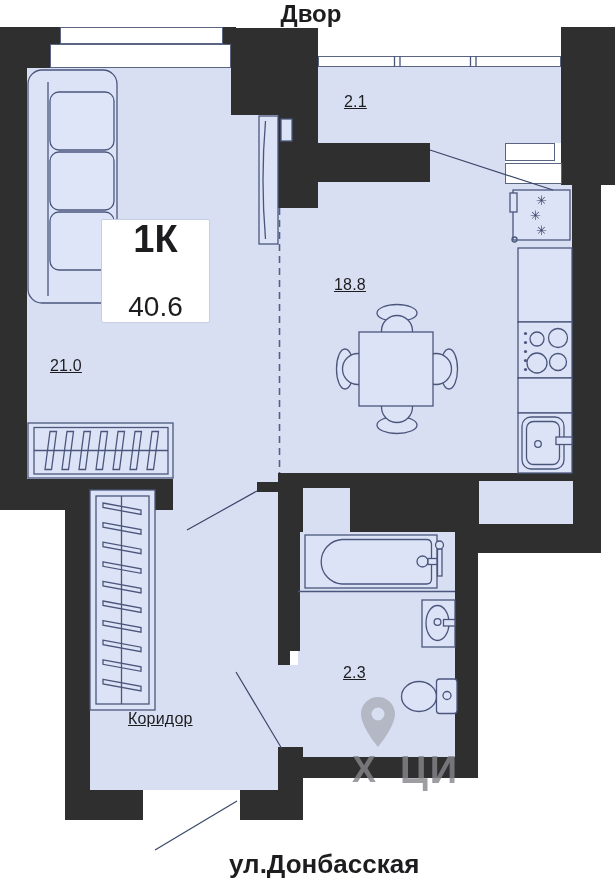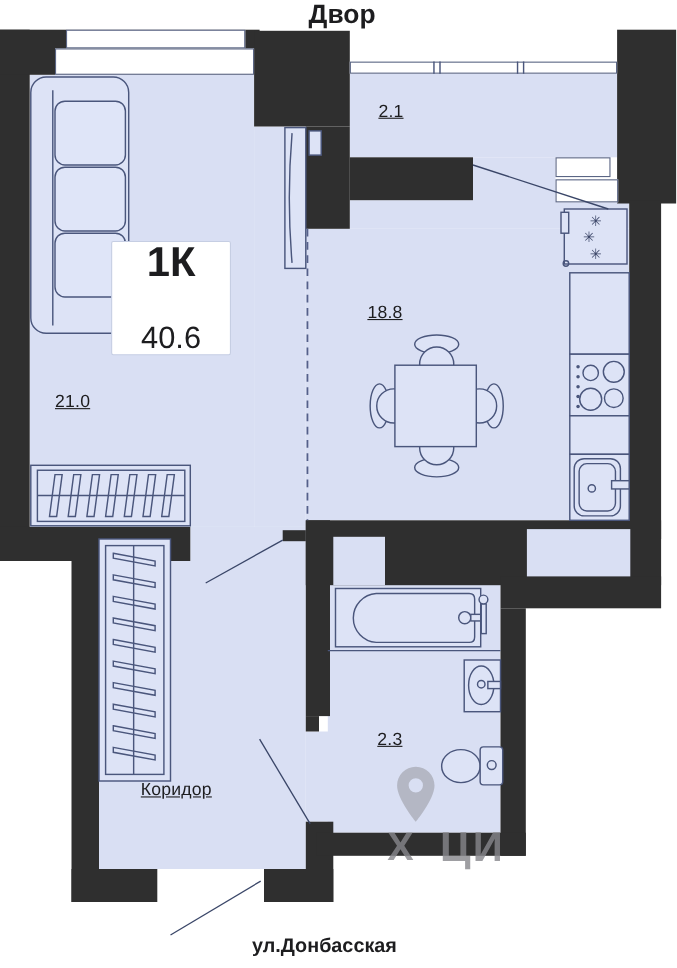--- a/index.html
+++ b/index.html
@@ -15,21 +15,21 @@
   svg.overlay{position:absolute;left:0;top:0;pointer-events:none;}
   .lbl{position:absolute;font-weight:500;font-size:16px;line-height:34px;letter-spacing:.2px;white-space:nowrap;text-decoration:underline;}
   .lbl .sub{font-weight:500;}
   .unit-box{position:absolute;left:101px;top:219px;width:109px;height:104px;background:#fff;
             border:1px solid #c6cee3;border-radius:2px;display:flex;flex-direction:column;
             align-items:center;justify-content:space-between;gap:1px;box-sizing:border-box;}
   .unit-type{font-size:38px;font-weight:800;line-height:38px;}
   .unit-area{font-size:28px;font-weight:500;line-height:30px;}
   .top-title{position:absolute;left:253px;top:0px;width:116px;text-align:center;
              font-size:24px;font-weight:600;}
-  .street{position:absolute;left:229px;top:849px;font-size:18px;font-weight:600;}
+  .street{position:absolute;left:229px;top:849px;font-size:26px;font-weight:600;}
   .flakes{position:absolute;left:513px;top:190px;width:57px;height:50px;display:flex;
           flex-direction:column;align-items:center;justify-content:center;color:#3c4668;}
   .flakes span{font-size:13px;line-height:15px;}
   .flakes span:nth-child(2){margin-right:12px;}
 </style>
 </head>
 <body>
 
 <div class="plan">
 

